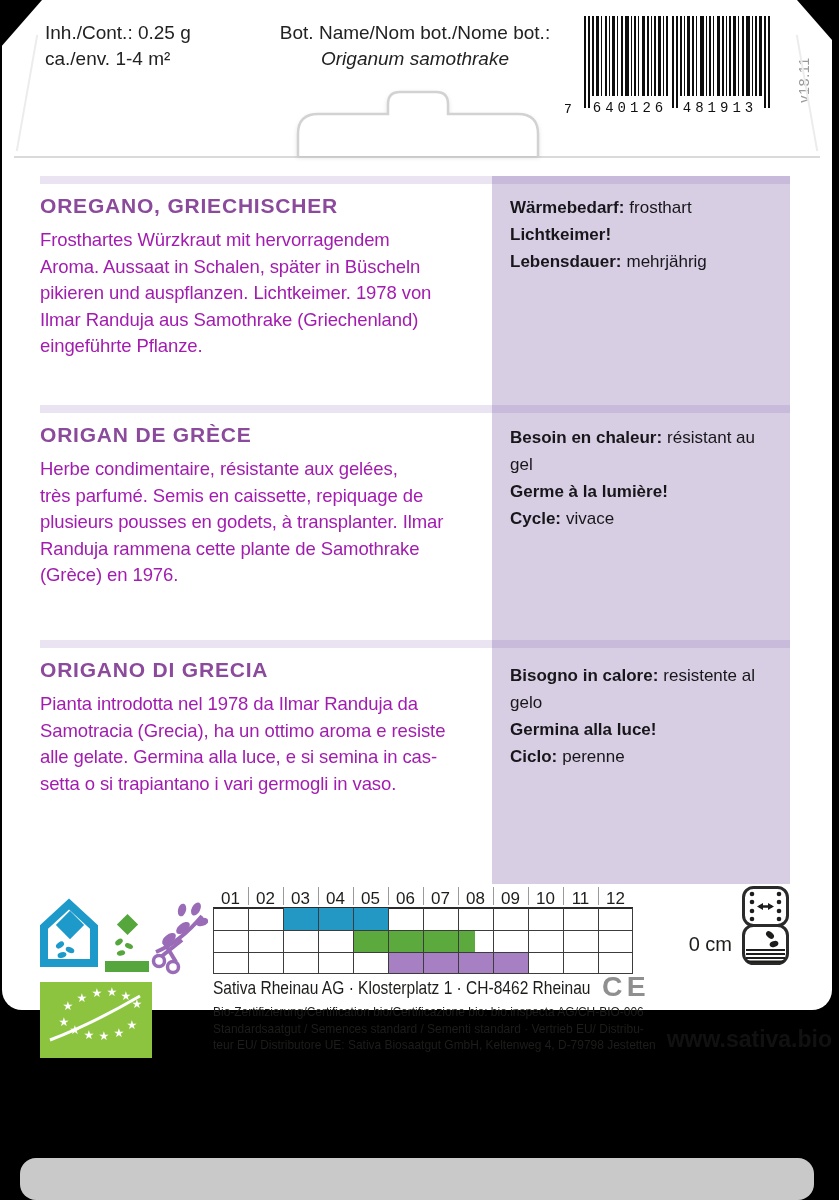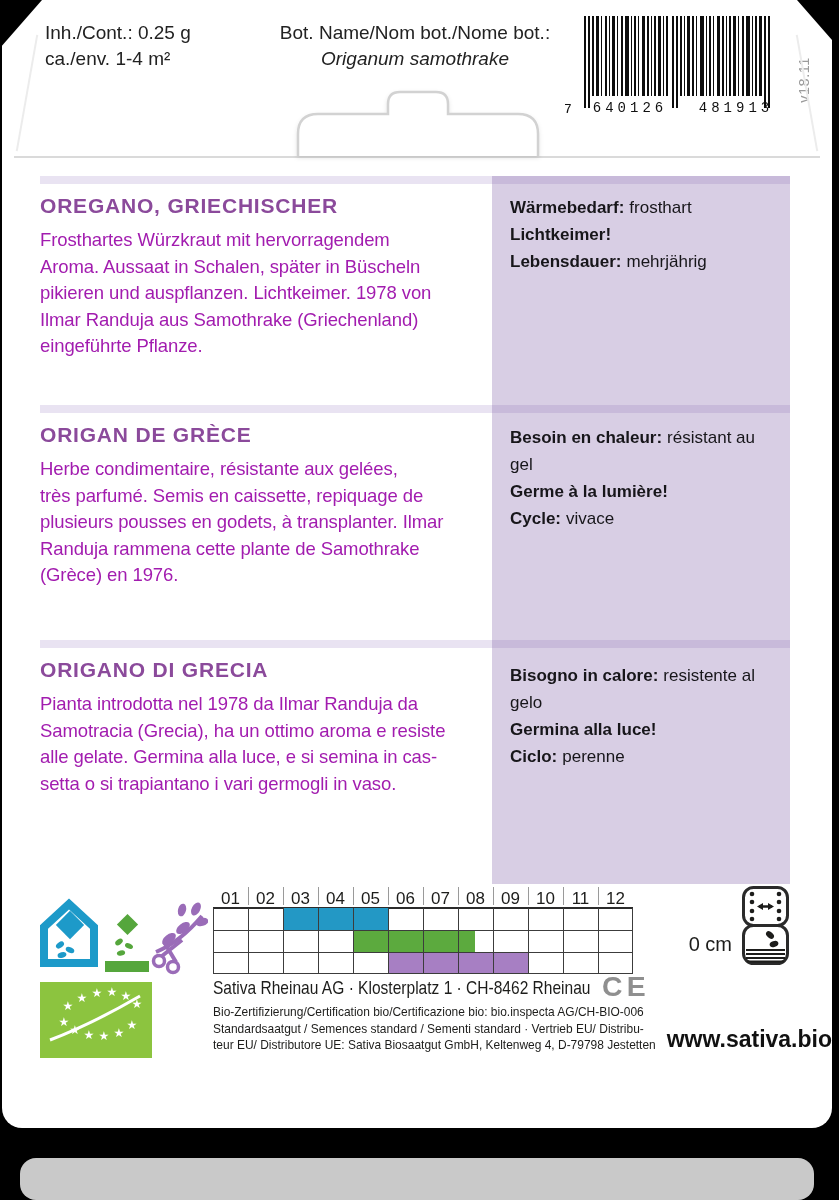--- a/index.html
+++ b/index.html
@@ -1,18 +1,18 @@
 <!DOCTYPE html>
 <html><head>
 <meta charset="utf-8">
 <style>
   html,body{margin:0;padding:0;background:#000;}
   #canvas{position:relative;width:839px;height:1200px;background:#000;overflow:hidden;
           font-family:"Liberation Sans",sans-serif;color:#1d1d1b;}
-  .packet{position:absolute;left:2px;top:0;width:830px;height:1128px;background:#fff;
+  .packet{position:absolute;left:2px;top:0;width:830px;height:1010px;background:#fff;
           border-radius:0 0 20px 20px;z-index:1;}
   .seam{position:absolute;left:20px;top:1158px;width:794px;height:42px;background:#c9c9c9;
         border-radius:16px;z-index:0;}
   .corner{position:absolute;top:0;width:0;height:0;z-index:3;}
   .corner.left{left:0;border-left:42px solid #000;border-bottom:48px solid transparent;}
   .corner.right{right:0;border-right:42px solid #000;border-bottom:48px solid transparent;}
   .flap-diag{position:absolute;width:2px;height:118px;background:#ececec;z-index:2;}
   .flap-line{position:absolute;left:12px;top:156px;width:806px;height:2px;background:#dadada;}
   .tab-svg{position:absolute;left:284px;top:84px;filter:drop-shadow(0 2px 2px rgba(0,0,0,.10));}
 
@@ -133,21 +133,21 @@
             <rect x="162" y="2" width="4" height="80"></rect>
             <rect x="168" y="2" width="1" height="80"></rect>
           <rect x="171" y="2" width="2" height="80"></rect>
             <rect x="175" y="2" width="3" height="80"></rect>
           <rect x="180" y="2" width="2" height="92"></rect>
             <rect x="184" y="2" width="2" height="92"></rect>
         </g>
       </svg>
       <span class="lead-digit">7</span>
       <div class="digits" style="left:34px;width:76px;">640126</div>
-      <div class="digits" style="left:122px;width:80px;margin-left:16px;">481913</div>
+      <div class="digits" style="left:122px;width:80px;">481913</div>
     </div>
     <div class="version">v18.11</div>
 
     <div class="panel">
       <div class="panel-divider" style="top:0;"></div>
       <div class="panel-divider" style="top:229px;"></div>
       <div class="panel-divider" style="top:464px;"></div>
 
       <div class="info-block" style="top:18px;">
         <div><span class="info-label">Wärmebedarf:</span><span class="info-value">frosthart</span></div>

